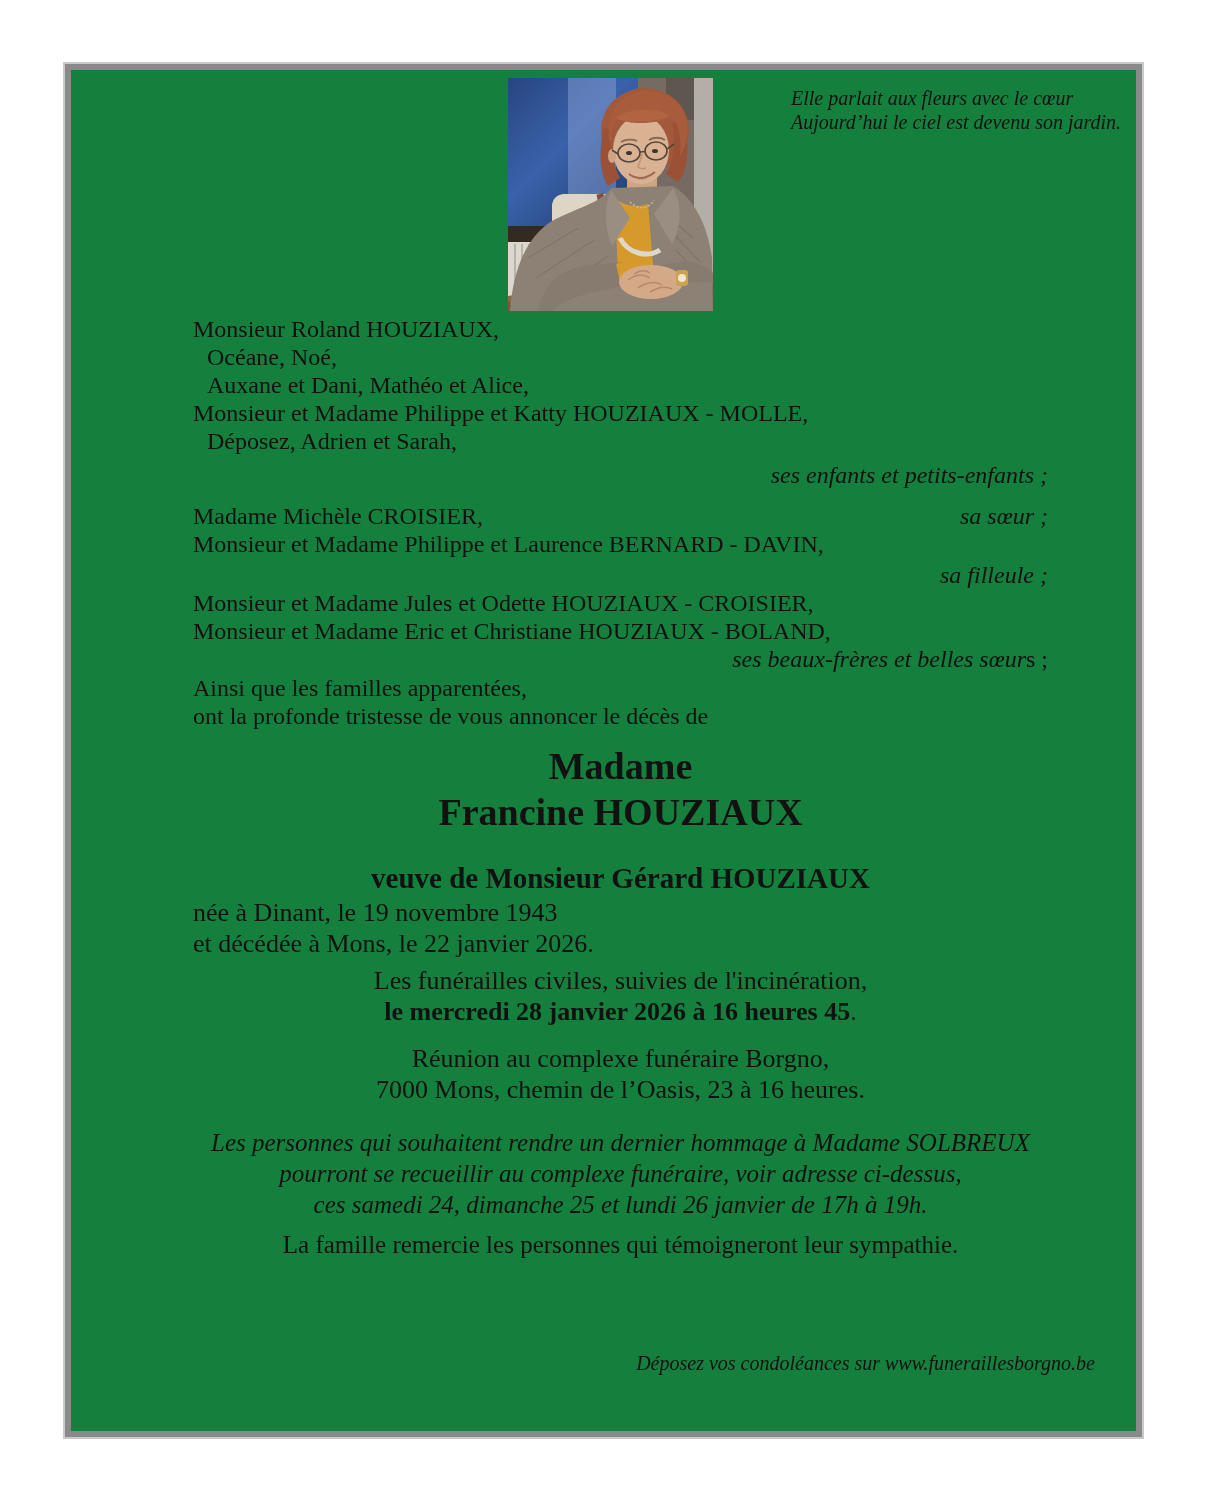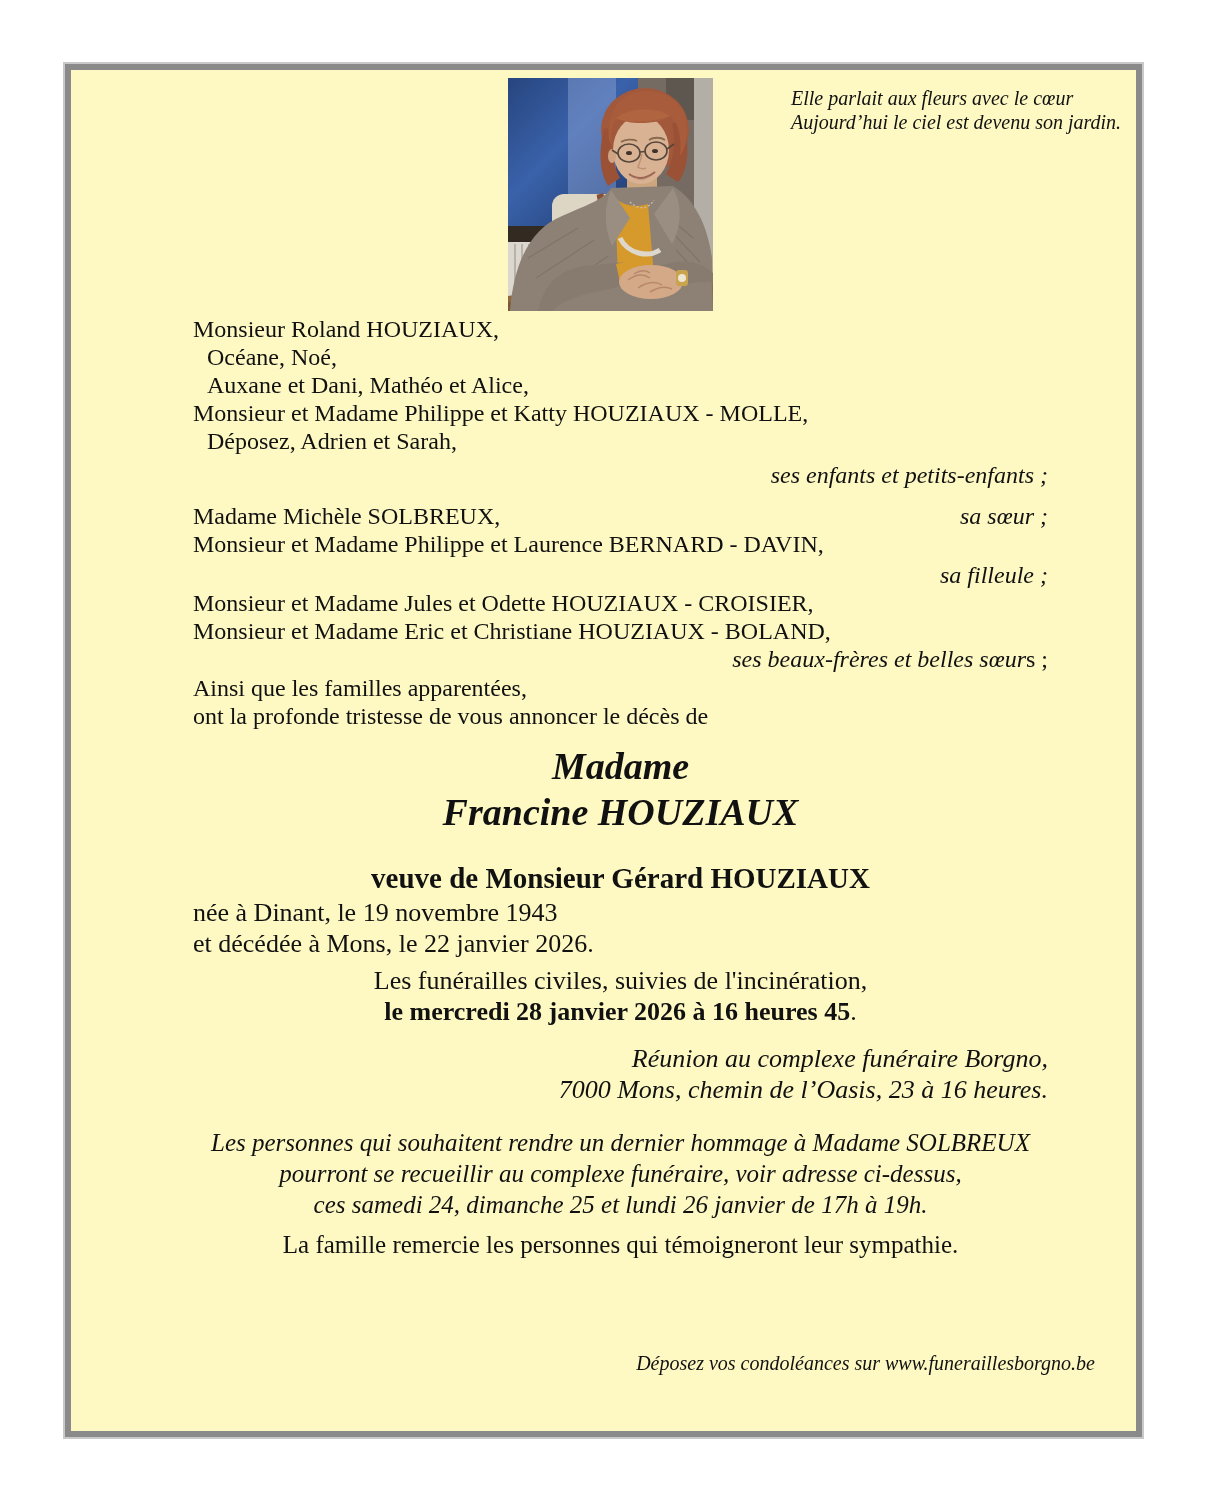--- a/index.html
+++ b/index.html
@@ -4,46 +4,46 @@
 <style>
   html,body { margin:0; padding:0; }
   body {
     width:1207px; height:1502px; background:#ffffff; position:relative;
     font-family:"Liberation Serif","DejaVu Serif",serif; color:#111;
     -webkit-font-smoothing:antialiased;
   }
   .frame {
     position:absolute; left:65px; top:64px; width:1077px; height:1373px;
     box-sizing:border-box; border:6px solid #8a8a8a;
-    box-shadow:0 0 0 2px #c9c9c9; background:#fef9c3;
+    box-shadow:0 0 0 2px #c9c9c9; background:#15803d;
   }
   .inner { position:relative; width:100%; height:100%; }
 
   .quote {
     position:absolute; left:720px; top:16px;
     font-style:italic; font-size:20px; line-height:24px; white-space:nowrap;
   }
 
   .photo { position:absolute; left:437px; top:8px; width:205px; height:233px; }
 
   .col { position:absolute; left:122px; top:245px; width:855px; }
 
   .line   { font-size:24px; line-height:28px; }
   .indent { padding-left:14px; }
   .role   { text-align:right; font-style:italic; }
   .role .up { font-style:normal; }
   .pair   { display:flex; justify-content:space-between; }
   .pair .it { font-style:italic; }
 
-  .t1  { font-size:38px; line-height:46px; font-weight:bold; text-align:center;font-style:italic; }
+  .t1  { font-size:38px; line-height:46px; font-weight:bold; text-align:center; }
   .t2  { font-size:29px; line-height:36px; font-weight:bold; text-align:center; margin-top:25px; }
   .t3  { font-size:26px; line-height:31px; }
   .cer { font-size:26px; line-height:31px; text-align:center; }
   .cer .bold { font-weight:bold; }
-  .gat { font-size:26px; line-height:31px; text-align:right; font-style:italic; }
+  .gat { font-size:26px; line-height:31px; text-align:center; }
   .tri { font-size:25px; line-height:31px; text-align:center; font-style:italic; }
   .thx { font-size:25px; line-height:31px; text-align:center; }
 
   .footer {
     position:absolute; right:41px; top:1280px; text-align:right;
     font-style:italic; font-size:20px; line-height:26px; white-space:nowrap;
   }
 
   .mt1  { margin-top:1px; }
   .mt3  { margin-top:3px; }
@@ -152,21 +152,21 @@
 
       <div class="line">Monsieur Roland HOUZIAUX,</div>
       <div class="line indent">Océane, Noé,</div>
       <div class="line indent">Auxane et Dani, Mathéo et Alice,</div>
       <div class="line">Monsieur et Madame Philippe et Katty HOUZIAUX - MOLLE,</div>
       <div class="line indent">Déposez, Adrien et Sarah,</div>
 
       <div class="line role mt6">ses enfants et petits-enfants ;</div>
 
       <div class="line pair mt13">
-        <span>Madame Michèle SOLBREUX,</span>
+        <span>Madame Michèle CROISIER,</span>
         <span class="it">sa sœur ;</span>
       </div>
 
       <div class="line mt14">Monsieur et Madame Philippe et Laurence BERNARD - DAVIN,</div>
       <div class="line role mt3">sa filleule ;</div>
 
       <div class="line">Monsieur et Madame Jules et Odette HOUZIAUX - CROISIER,</div>
       <div class="line">Monsieur et Madame Eric et Christiane HOUZIAUX - BOLAND,</div>
       <div class="line role"><i>ses beaux-frères et belles sœur</i><span class="up">s ;</span></div>
 

